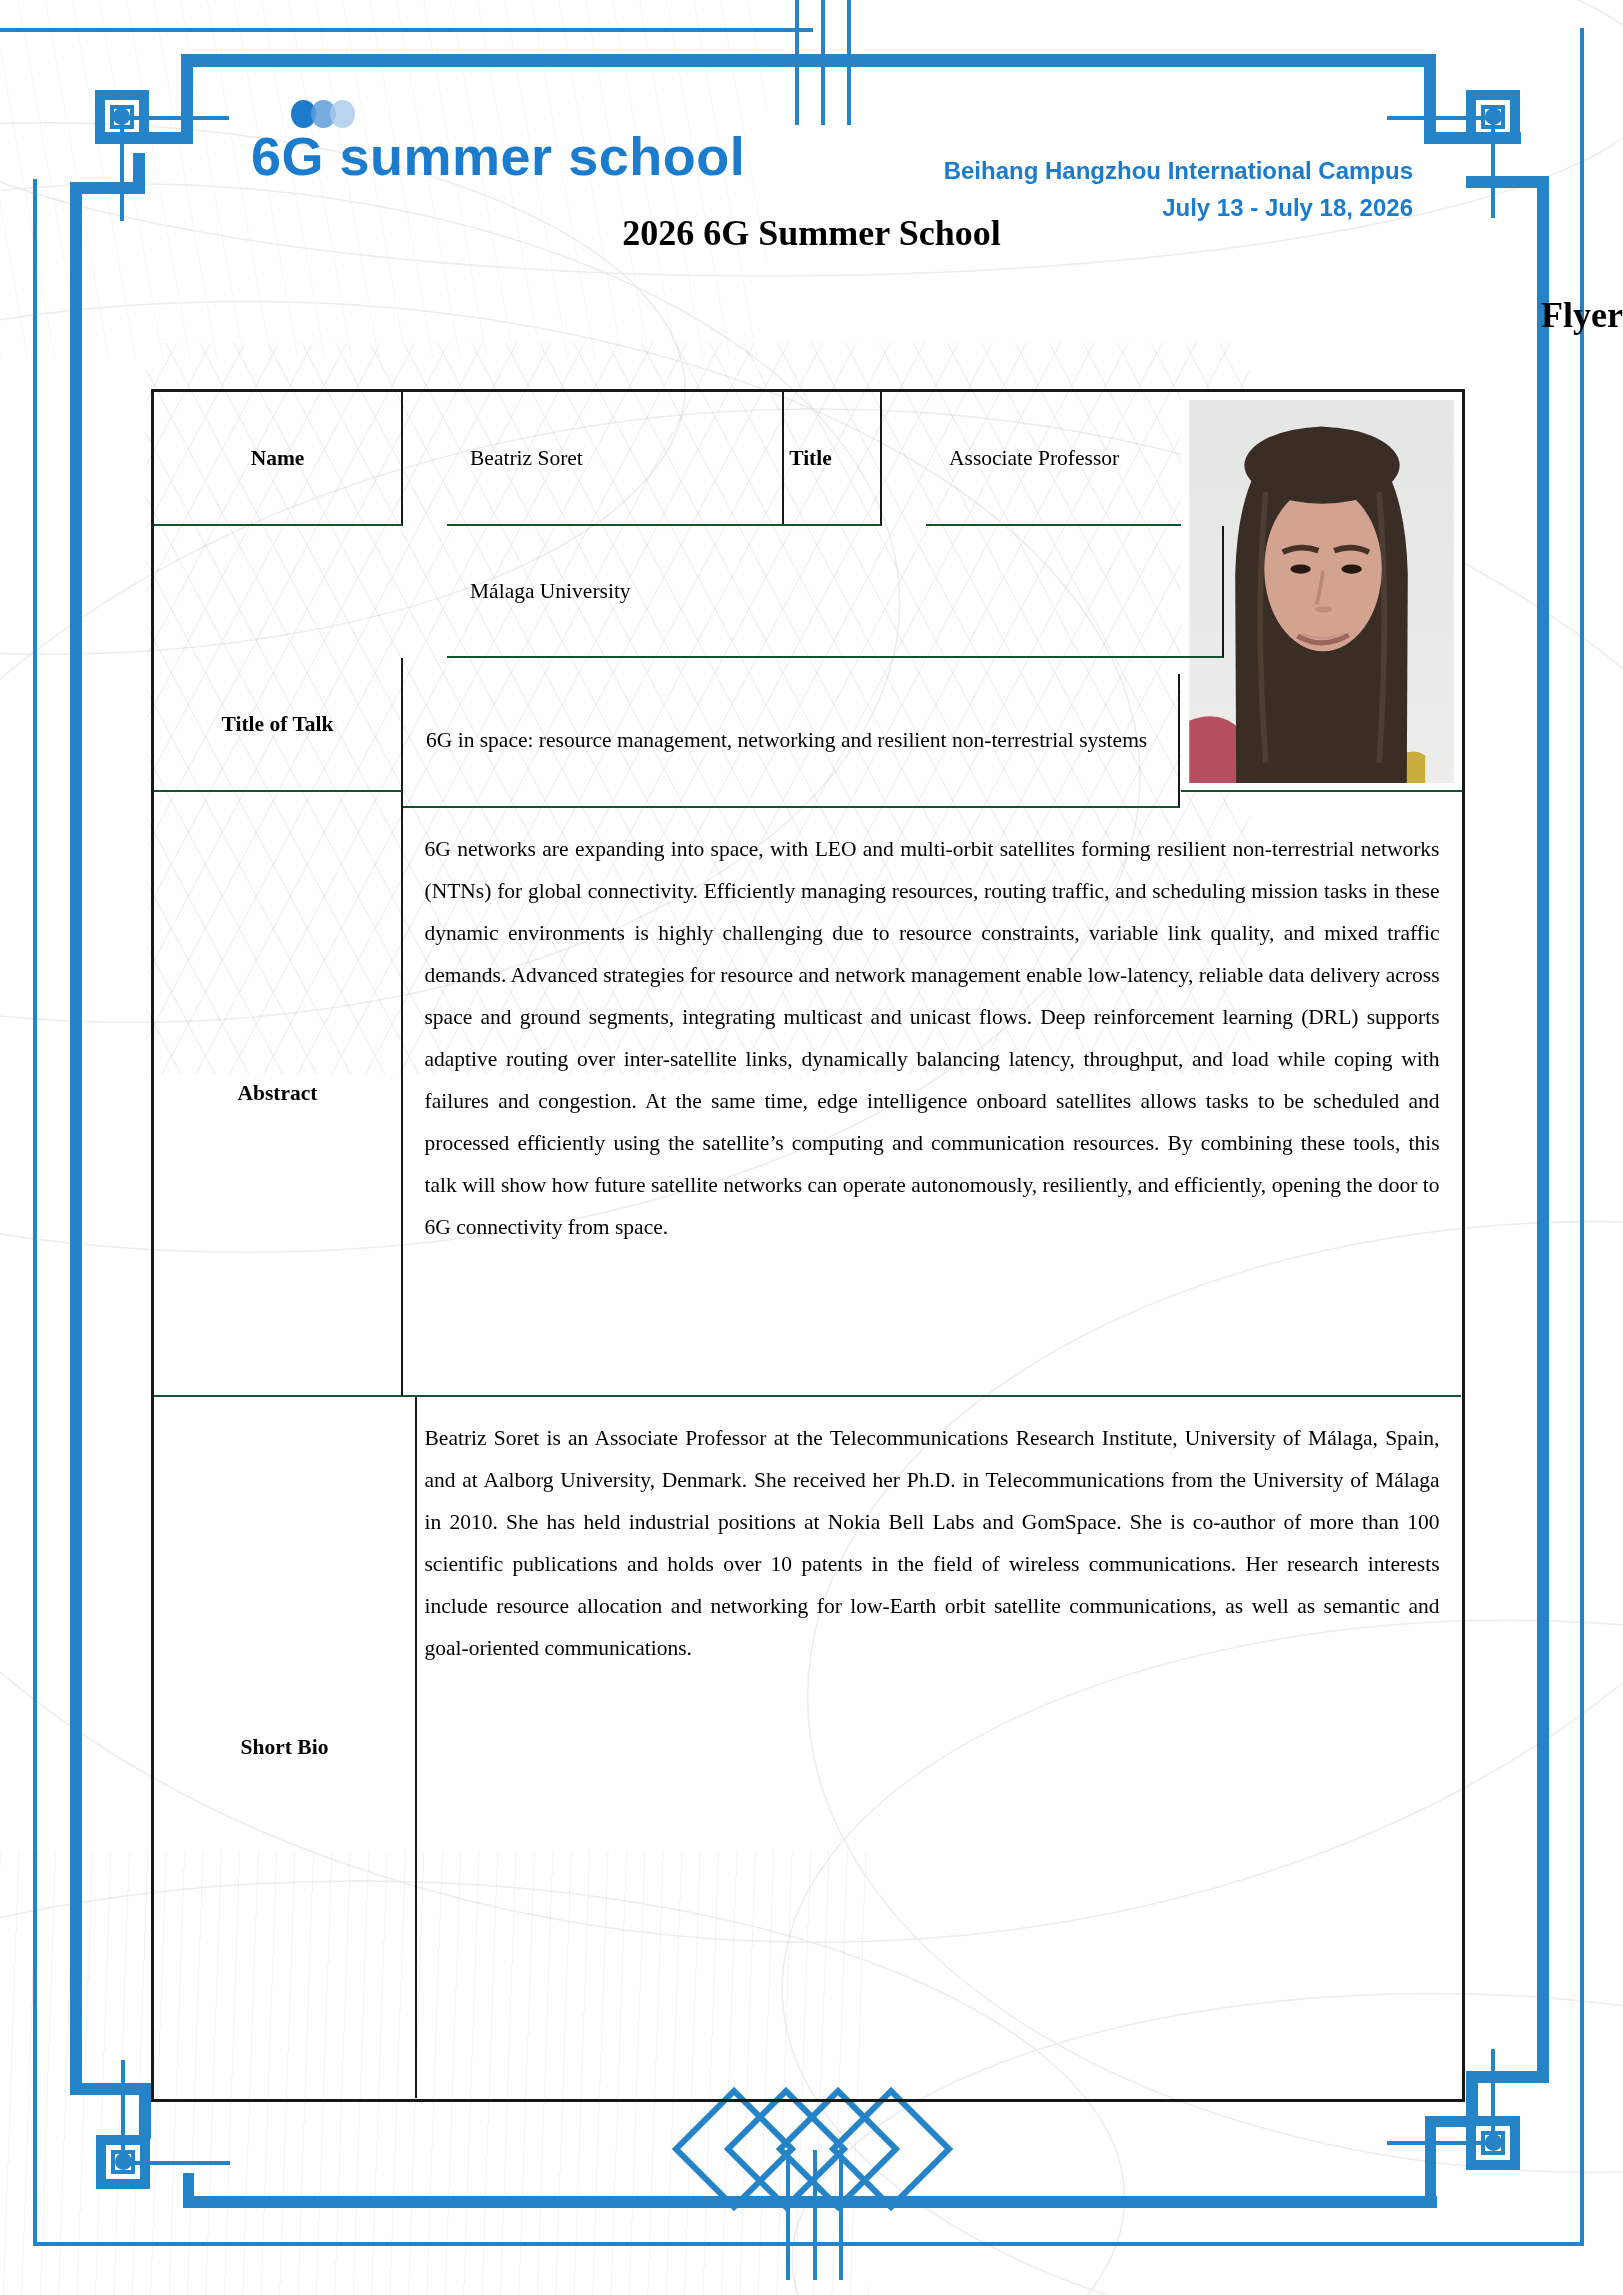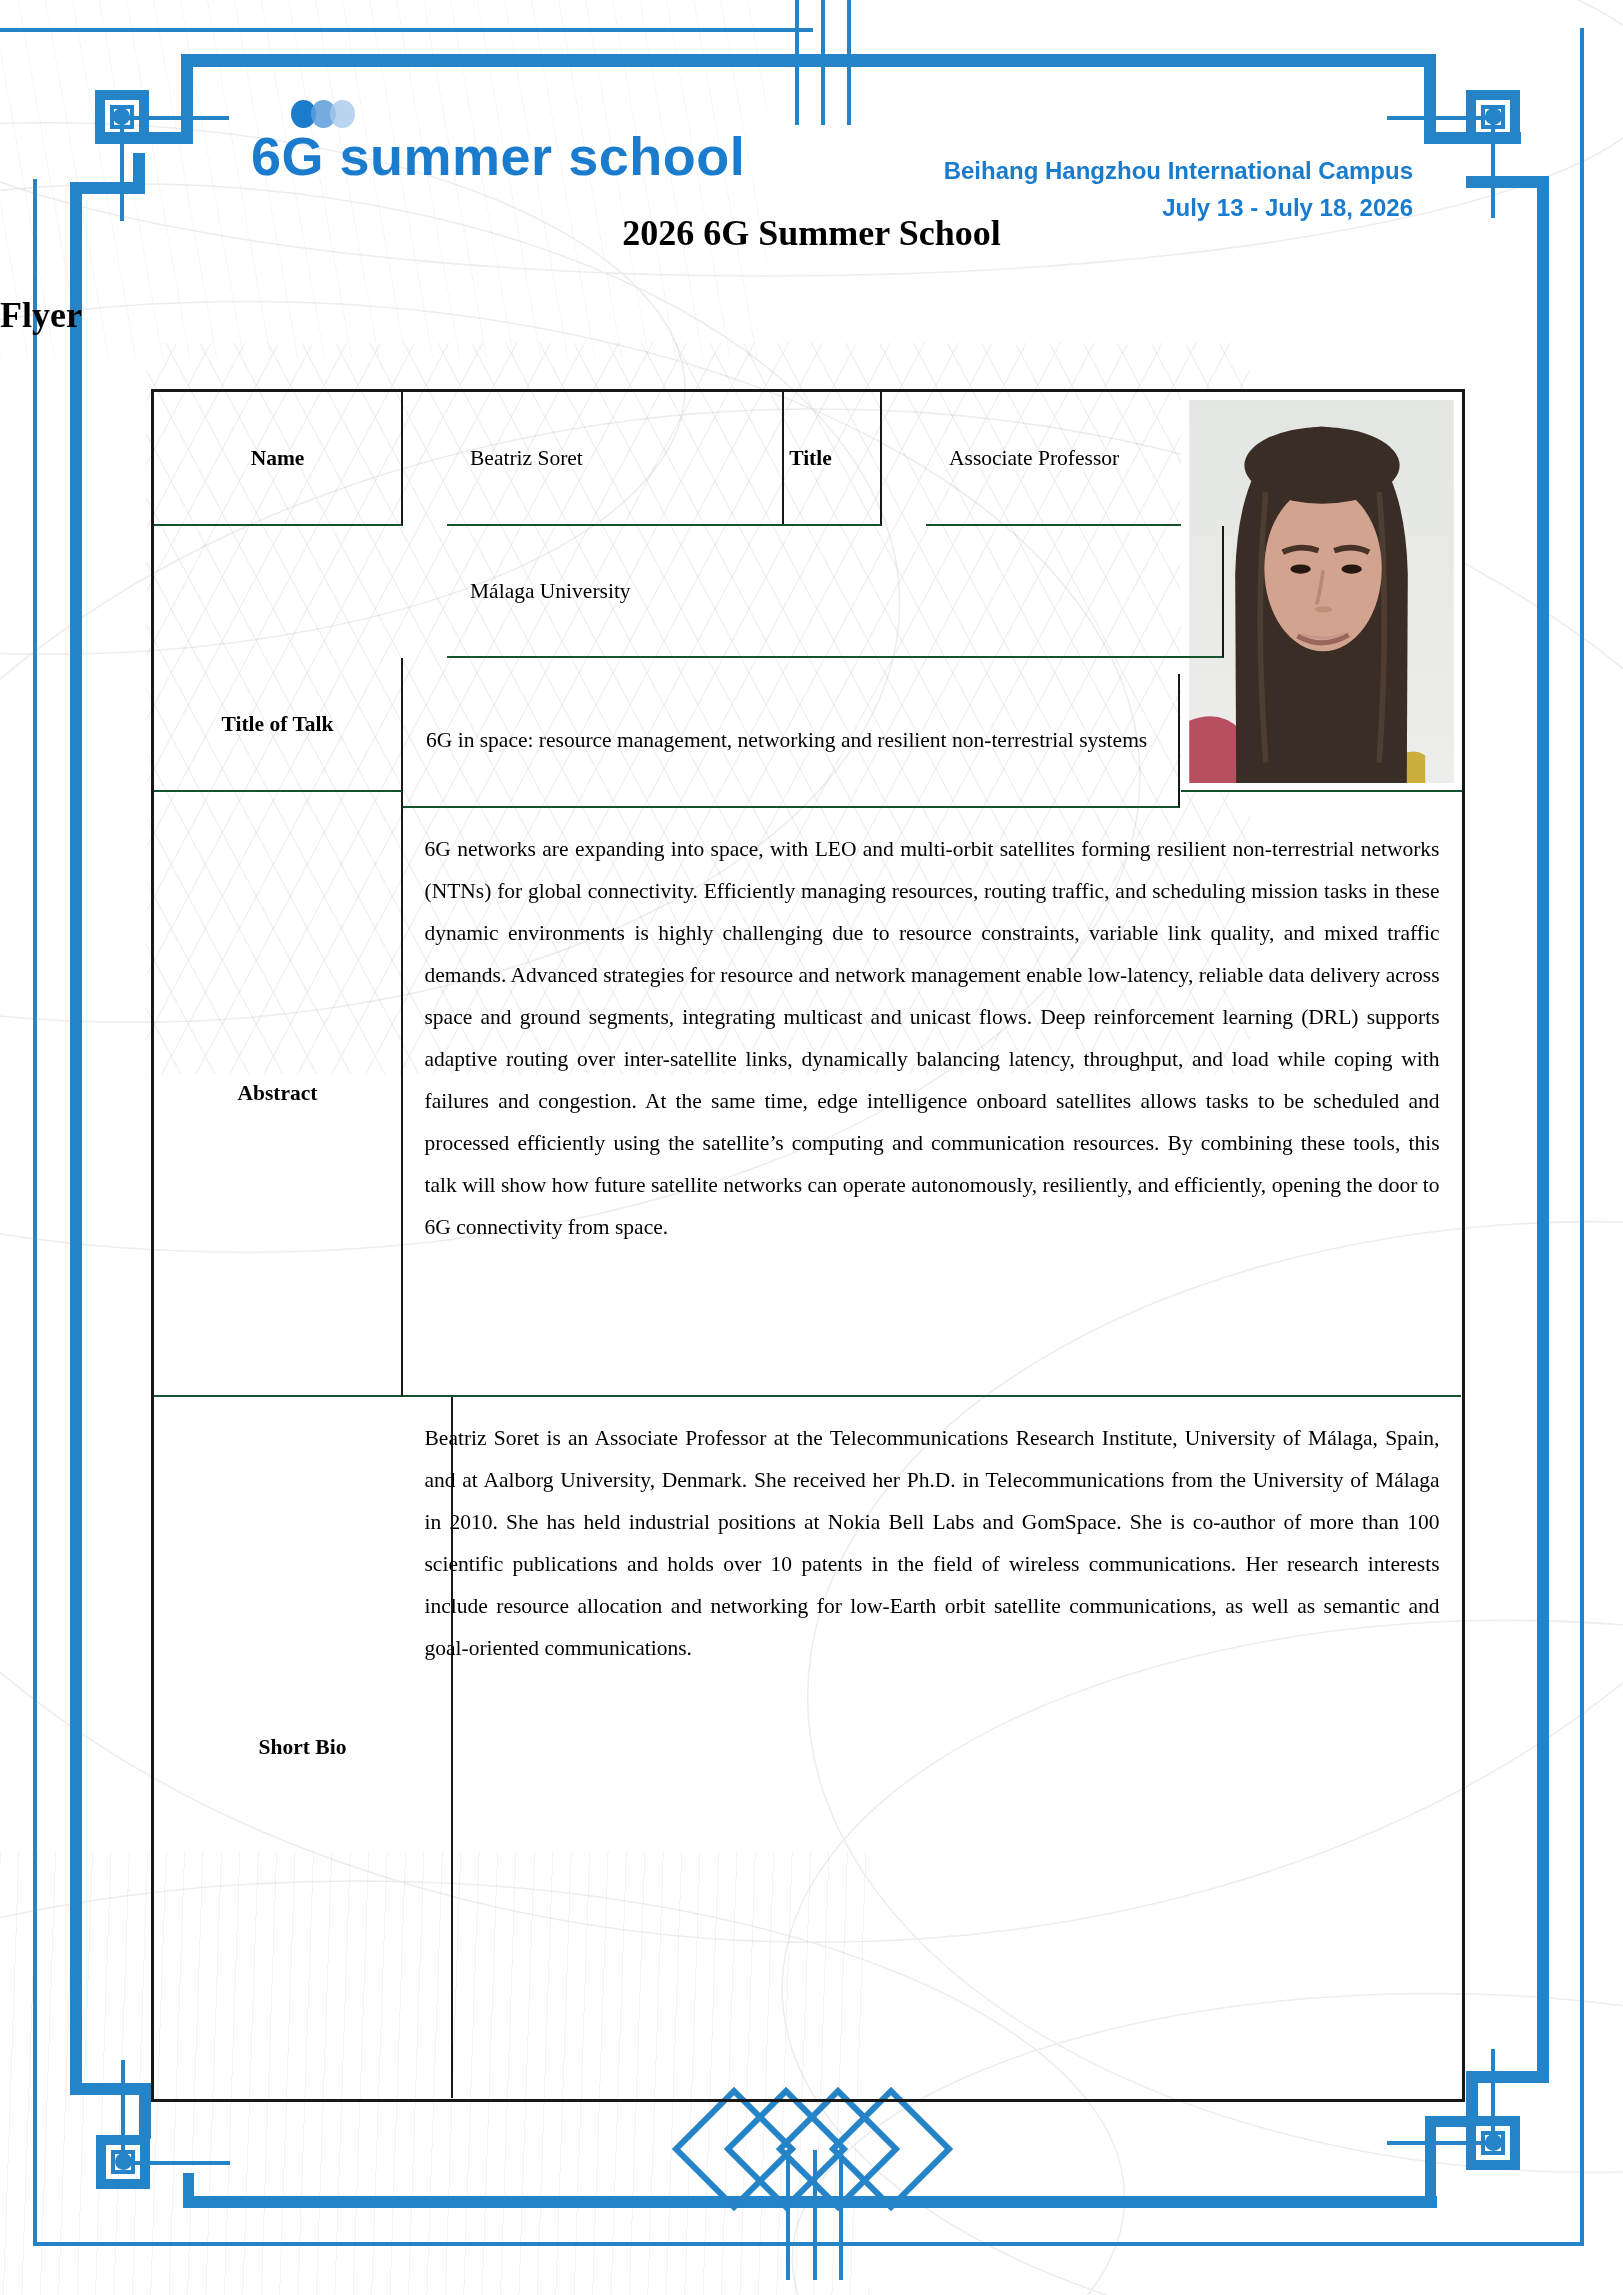--- a/index.html
+++ b/index.html
@@ -46,21 +46,21 @@
   .campus {
     position:absolute; right:210px; top:116px; z-index:3; text-align:right;
     font-family:"Liberation Sans", sans-serif; font-weight:bold;
     font-size:24px; line-height:37px; color:#1b7cce; white-space:nowrap;margin-top:36px;
   }
   .doc-title {
     position:absolute; left:0; top:214px; width:100%; z-index:3; text-align:center;
     font-weight:bold; font-size:36px; line-height:1.1;
   }
   .doc-subtitle {
-    position:absolute; left:0; top:296px; width:100%; z-index:3; text-align:left;
+    position:absolute; left:0; top:296px; width:100%; z-index:3; text-align:right;
     font-weight:bold; font-size:36px; line-height:1.1;
   }
   
   .spk-table {
     position:absolute; left:151px; top:389px; width:1314px; height:1713px;
     border:3.1px solid #181818; box-sizing:border-box; z-index:2; background:transparent;
   }
   .cell { position:absolute; box-sizing:border-box; font-size:21.5px; }
   .bR { border-right:2px solid #181818; }
   .bB { border-bottom:2px solid #14532d; }
@@ -225,18 +225,18 @@
     <div class="cell vmid pad bR bB" style="left:249px;top:134px;width:777px;height:132px;">Málaga University</div>
 
     <div class="cell lbl bR bB" style="left:0;top:266px;width:249px;height:134px;">Title of Talk</div>
     <div class="cell vmid bR bB" style="left:249px;top:266px;width:777px;height:134px;margin-top:16px;">
       <div class="just" style="width:100%;padding:0 28px 0 23px;line-height:43px;">6G in space: resource management, networking and resilient non-terrestrial systems</div>
     </div>
 
     <div class="cell lbl bR bB" style="left:0;top:400px;width:249px;height:605px;">Abstract</div>
     <div class="cell just bB" style="left:249px;top:400px;width:1058px;height:605px;padding:36px 21.5px 0 21.5px;">6G networks are expanding into space, with LEO and multi-orbit satellites forming resilient non-terrestrial networks (NTNs) for global connectivity. Efficiently managing resources, routing traffic, and scheduling mission tasks in these dynamic environments is highly challenging due to resource constraints, variable link quality, and mixed traffic demands. Advanced strategies for resource and network management enable low-latency, reliable data delivery across space and ground segments, integrating multicast and unicast flows. Deep reinforcement learning (DRL) supports adaptive routing over inter-satellite links, dynamically balancing latency, throughput, and load while coping with failures and congestion. At the same time, edge intelligence onboard satellites allows tasks to be scheduled and processed efficiently using the satellite’s computing and communication resources. By combining these tools, this talk will show how future satellite networks can operate autonomously, resiliently, and efficiently, opening the door to 6G connectivity from space.</div>
 
-    <div class="cell lbl bR" style="left:0;top:1005px;width:299px;height:701px;text-align:right;">Short Bio</div>
+    <div class="cell lbl bR" style="left:0;top:1005px;width:263px;height:701px;text-align:right;">Short Bio</div>
     <div class="cell just" style="left:249px;top:1005px;width:1058px;height:701px;padding:20.4px 21.5px 0 21.5px;">Beatriz Soret is an Associate Professor at the Telecommunications Research Institute, University of Málaga, Spain, and at Aalborg University, Denmark. She received her Ph.D. in Telecommunications from the University of Málaga in 2010. She has held industrial positions at Nokia Bell Labs and GomSpace. She is co-author of more than 100 scientific publications and holds over 10 patents in the field of wireless communications. Her research interests include resource allocation and networking for low-Earth orbit satellite communications, as well as semantic and goal-oriented communications.</div>
   </div>
 
 </div>
 
 
 </body></html>

